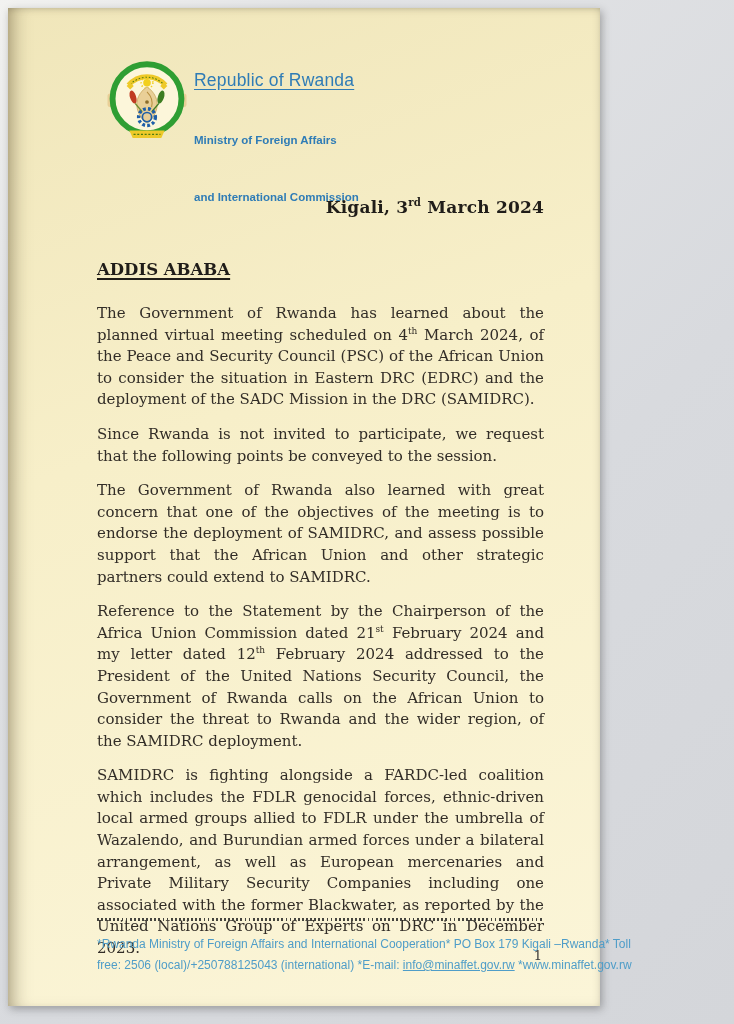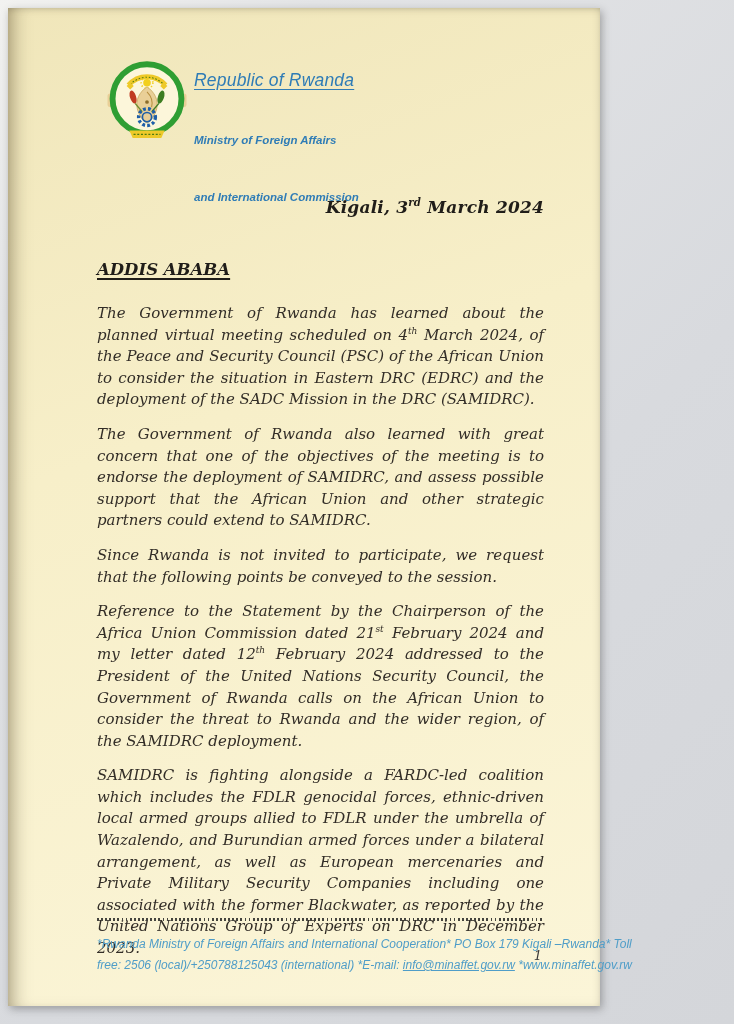--- a/index.html
+++ b/index.html
@@ -17,21 +17,20 @@
     overflow:hidden;
     font-family:"DejaVu Serif","Liberation Serif",serif;
   }
   .paper{
     position:absolute;left:8px;top:8px;width:592px;height:998px;
     background:linear-gradient(160deg,#f0e6ba 0%,var(--paper) 40%,#fbf5d8 100%);
     box-shadow:2px 3px 8px rgba(40,40,40,.35),
                inset 16px 0 20px -14px rgba(70,55,25,.55),
                inset -5px 0 10px -7px rgba(0,0,0,.25),
                inset 0 6px 10px -8px rgba(0,0,0,.3);
-    font-style:italic;
   }
   .content{position:relative;height:100%;padding:0 56px 0 89px;box-sizing:border-box;}
 
   
   .letterhead{display:flex;align-items:flex-start;margin-top:50px;}
   .emblem{margin-left:8px;flex:0 0 auto;}
   .lh-text{margin-left:5px;margin-top:12px;font-family:"Liberation Sans",sans-serif;color:var(--letterhead-blue);}
   .country{
     font-size:17.5px;text-decoration:underline;text-underline-offset:3px;
     margin-bottom:4px;letter-spacing:.2px;
@@ -127,22 +126,22 @@
 
     <div class="date"><span>Kigali, 3</span><sup>rd</sup><span> March 2024</span></div>
 
     <div class="recipient">
       <div class="r-city">ADDIS ABABA</div>
     </div>
 
 
     <div class="body">
       <p class="para"><span>The Government of Rwanda has learned about the planned virtual meeting scheduled on 4</span><sup>th</sup><span> March 2024, of the Peace and Security Council (PSC) of the African Union to consider the situation in Eastern DRC (EDRC) and the deployment of the SADC Mission in the DRC (SAMIDRC).</span></p>
+      <p class="para"><span>Since Rwanda is not invited to participate, we request that the following points be conveyed to the session.</span></p>
       <p class="para"><span>The Government of Rwanda also learned with great concern that one of the objectives of the meeting is to endorse the deployment of SAMIDRC, and assess possible support that the African Union and other strategic partners could extend to SAMIDRC.</span></p>
-      <p class="para"><span>Since Rwanda is not invited to participate, we request that the following points be conveyed to the session.</span></p>
       <p class="para"><span>Reference to the Statement by the Chairperson of the Africa Union Commission dated 21</span><sup>st</sup><span> February 2024 and my letter dated 12</span><sup>th</sup><span> February 2024 addressed to the President of the United Nations Security Council, the Government of Rwanda calls on the African Union to consider the threat to Rwanda and the wider region, of the SAMIDRC deployment.</span></p>
       <p class="para"><span>SAMIDRC is fighting alongside a FARDC-led coalition which includes the FDLR genocidal forces, ethnic-driven local armed groups allied to FDLR under the umbrella of Wazalendo, and Burundian armed forces under a bilateral arrangement, as well as European mercenaries and Private Military Security Companies including one associated with the former Blackwater, as reported by the United Nations Group of Experts on DRC in December 2023.</span></p>
     </div>
 
     <div class="footer-area">
       <div class="dotted"></div>
       <div class="footer-row">
         <div class="footer-text"><span>*Rwanda Ministry of Foreign Affairs and International Cooperation* PO Box 179 Kigali –Rwanda* Toll free: 2506 (local)/+250788125043 (international) *E-mail: </span><span class="u">info@minaffet.gov.rw</span><span> *www.minaffet.gov.rw</span></div>
         <div class="page-num">1</div>
       </div>

